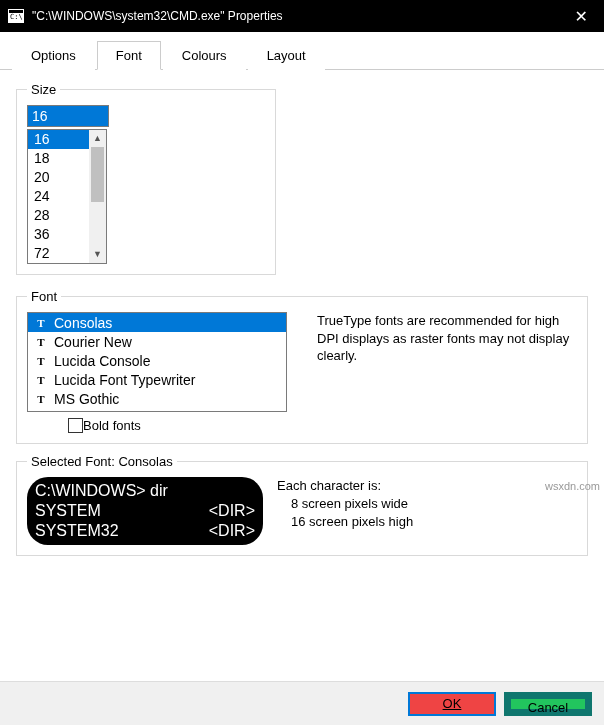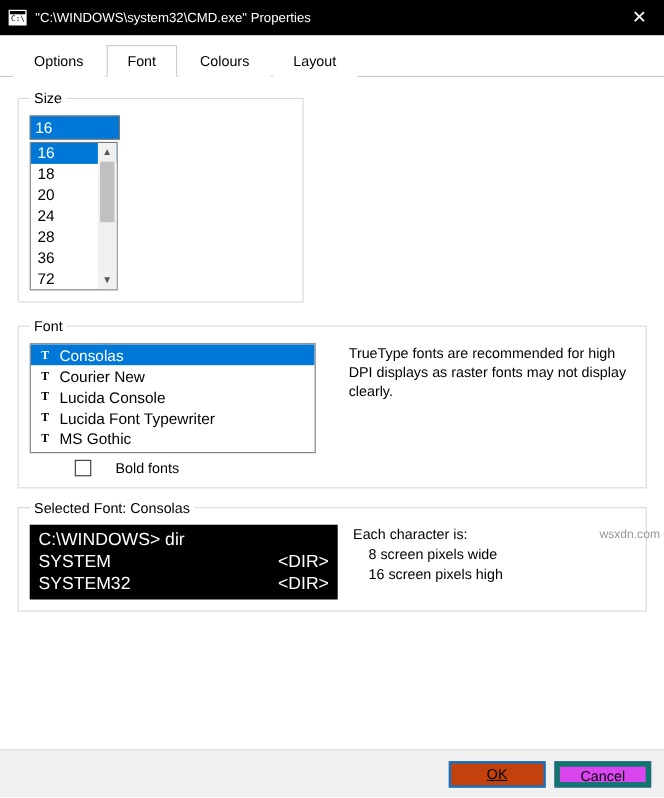--- a/index.html
+++ b/index.html
@@ -32,29 +32,29 @@
 .preview-win { position:absolute; left:28px; top:30px; width:78px; height:48px; border:2px solid #888;}
 .preview-win::before{content:"";position:absolute;top:0;left:0;right:0;height:9px;background:#8c9aa6;border-bottom:1px solid #888;}
 .font-flex { display:flex; gap:14px;}
 .font-list { width:260px; height:100px; border:1px solid #7a7a7a; overflow:hidden; position:relative;}
 .font-item { display:flex; align-items:center; gap:6px; padding:0 6px; height:19px; font-size:14px;}
 .font-item.sel { background:#0078d7; color:#fff;}
 .tt-icon { font-family:serif; font-weight:bold; font-size:11px; width:14px; text-align:center;}
 .tt-red{color:#cc0033;} .tt-blk{color:#000;}
 .font-item.sel .tt-icon{color:#fff;}
 .font-hint { flex:1; font-size:13px; line-height:1.35;margin-left:16px;}
-.chk-row { display:flex; align-items:center; gap:22px; margin-top:6px;padding-left:41px;}
+.chk-row { display:flex; align-items:center; gap:0; margin-top:6px;padding-left:41px;}
 .chk { width:15px;height:15px;border:1px solid #333;}
 .sample-flex { display:flex; gap:14px; align-items:flex-start;}
-.sample-box { width:280px; background:#000; color:#fff; font-family:Consolas,monospace; font-size:16px; padding:4px 8px; line-height:1.25;}
+.sample-box { width:236px; background:#000; color:#fff; font-family:Consolas,monospace; font-size:16px; padding:4px 8px; line-height:1.25;border-radius:21px;}
 .char-info { font-size:13px; line-height:1.4;}
 .char-info .ind { padding-left:14px;}
 .btnbar { position:absolute; bottom:0; left:0; right:0; height:44px; background:#f0f0f0; display:flex; justify-content:flex-end; align-items:center; gap:8px; padding:0 12px; border-top:1px solid #ddd;}
-.btn { min-width:88px; height:24px; font-size:13px; background:#d946ef; border:5px solid #0f766e;}
-.btn.primary { border:2px solid #0078d7; background:#c2410c;text-decoration:underline;}
+.btn { min-width:88px; height:24px; font-size:13px; background:#22c55e; border:7px solid #0f766e;}
+.btn.primary { border:2px solid #0078d7; background:#ef4444;text-decoration:underline;}
 .watermark{position:absolute;right:4px;top:480px;font-size:11px;color:#999;transform:rotate(0deg);letter-spacing:0;}
 </style>
 </head>
 <body>
 
 <div class="titlebar">
   <div class="titlebar-left">
     <span class="cmd-icon"></span>
     <span class="title-text">"C:\WINDOWS\system32\CMD.exe" Properties</span>
   </div>

